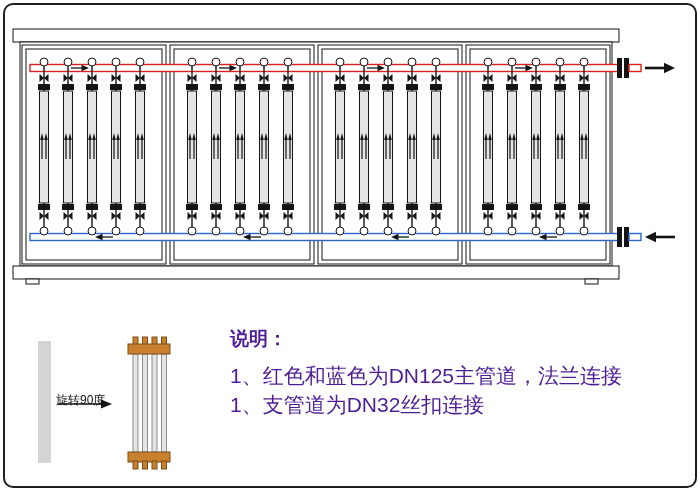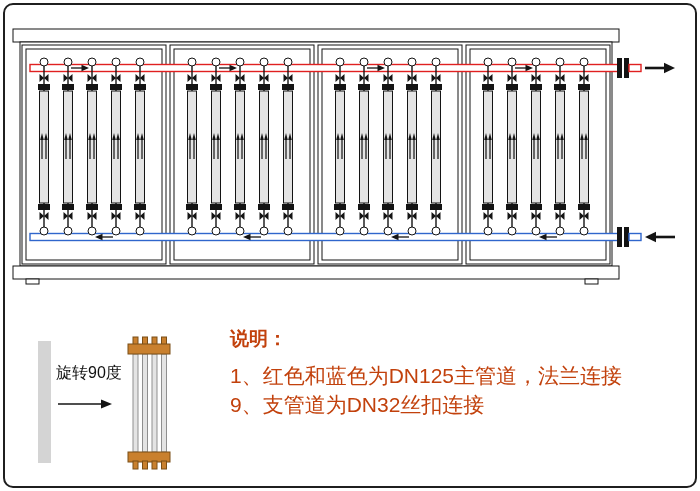--- a/index.html
+++ b/index.html
@@ -6,26 +6,26 @@
   .canvas {
     position:relative; width:700px; height:491px; background:#ffffff;
     font-family:"Liberation Sans", sans-serif; overflow:hidden;
   }
   .frame {
     position:absolute; inset:3px; border:2px solid #1f1f1f; border-radius:10px;
     pointer-events:none;
   }
   .diagram-svg { position:absolute; left:0; top:0; }
   .notes {
-    position:absolute; left:230px; top:326px; width:458px; color:#c2410c;
+    position:absolute; left:230px; top:326px; width:458px; color:#4c1d95;
   }
   .notes-title { font-size:19px; font-weight:700; margin-bottom:9px; }
   .note-item { font-size:21px; line-height:29px; }
   .rotate-label {
-    position:absolute; left:56px; top:363px; font-size:16px; color:#111;
+    position:absolute; left:56px; top:392px; font-size:12px; color:#111;
   }
 </style>
 </head>
 <body>
 
 <div class="canvas">
 
   <svg class="diagram-svg" width="700" height="491" viewBox="0 0 700 491">
     <defs>
       <g id="heater-tube-sym">
@@ -165,17 +165,17 @@
         <rect x="161.5" y="461" width="5" height="8"></rect>
       </g>
     </g>
   </svg>
 
   <div class="rotate-label">旋转90度</div>
 
   <div class="notes">
     <div class="notes-title">说明：</div>
     <div class="note-item">1、红色和蓝色为DN125主管道，法兰连接</div>
-    <div class="note-item">9、支管道为DN32丝扣连接</div>
+    <div class="note-item">1、支管道为DN32丝扣连接</div>
   </div>
 
   <div class="frame"></div>
 </div>
 
 </body></html>

